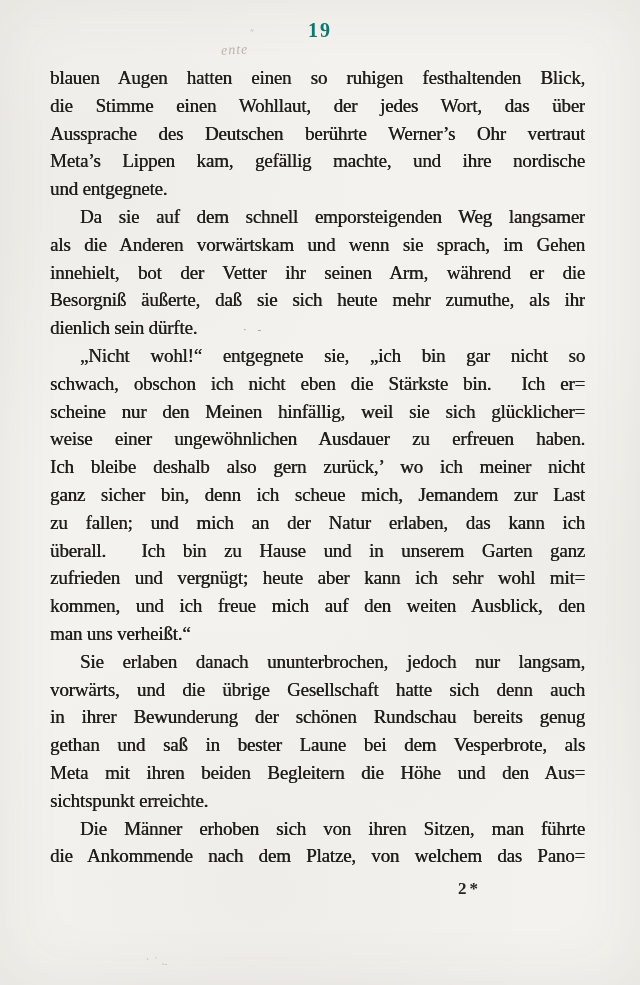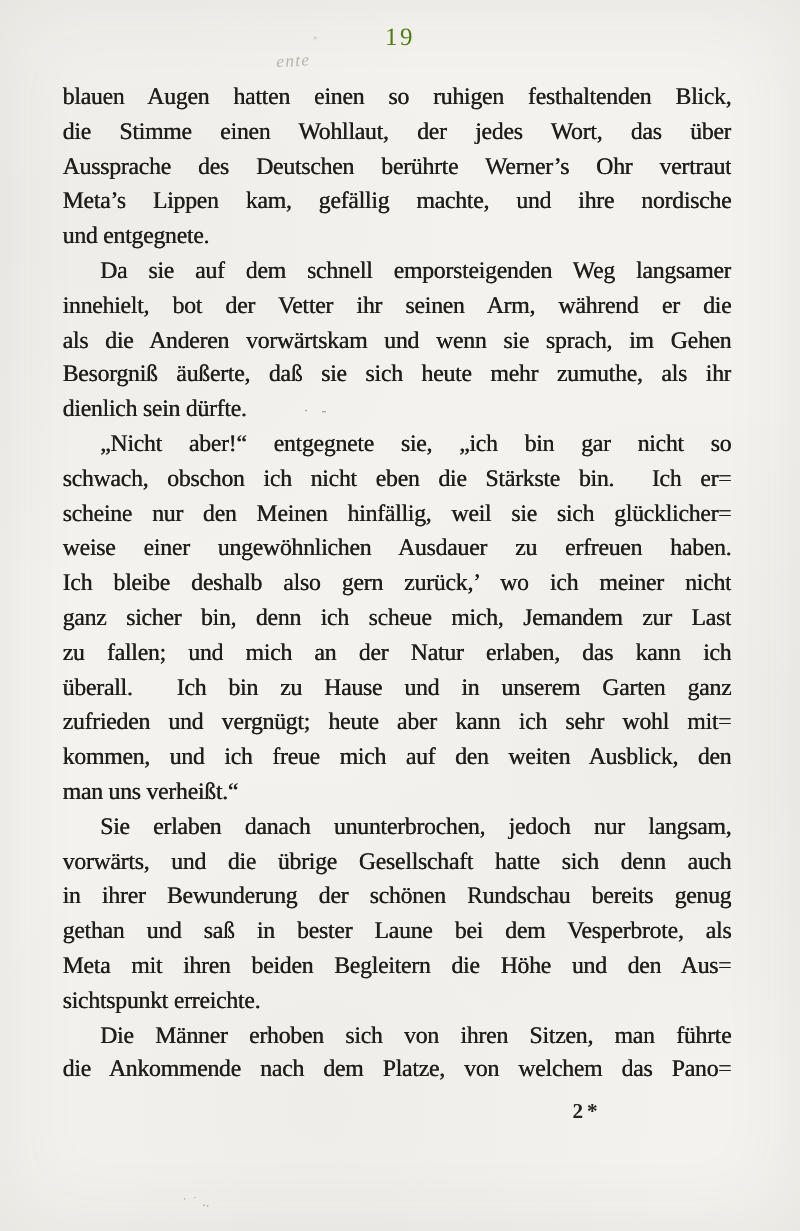--- a/index.html
+++ b/index.html
@@ -24,23 +24,23 @@
       radial-gradient(circle at 12% 18%, rgba(90,84,70,0.035), transparent 30%),
       radial-gradient(circle at 85% 60%, rgba(90,84,70,0.03), transparent 35%),
       radial-gradient(circle at 40% 90%, rgba(90,84,70,0.03), transparent 30%);
     pointer-events: none;
   }
   .page-number {
     position: absolute;
     top: 19px; left: 0; right: 0;
     text-align: center;
     font-size: 20px;
-    font-weight: 400;
+    font-weight: 700;
     letter-spacing: 2px;
-    color: #4d7c0f;
+    color: #0f766e;
   }
   .pencil-mark {
     position: absolute;
     top: 42px; left: 221px;
     font-size: 14px;
     font-style: italic;
     color: #b9b5ab;
     transform: rotate(-3deg);
     letter-spacing: 1px;
   }
@@ -110,27 +110,27 @@
   <div class="text-block">
       <div class="paragraph">
         <div class="line">blauen Augen hatten einen so ruhigen festhaltenden Blick,</div>
         <div class="line">die Stimme einen Wohllaut, der jedes Wort, das über</div>
         <div class="line">Aussprache des Deutschen berührte Werner’s Ohr vertraut</div>
         <div class="line">Meta’s Lippen kam, gefällig machte, und ihre nordische</div>
         <div class="line endline">und entgegnete.</div>
       </div>
       <div class="paragraph">
         <div class="line indent">Da sie auf dem schnell emporsteigenden Weg langsamer</div>
+        <div class="line">als die Anderen vorwärtskam und wenn sie sprach, im Gehen</div>
         <div class="line">innehielt, bot der Vetter ihr seinen Arm, während er die</div>
-        <div class="line">als die Anderen vorwärtskam und wenn sie sprach, im Gehen</div>
         <div class="line">Besorgniß äußerte, daß sie sich heute mehr zumuthe, als ihr</div>
         <div class="line endline">dienlich sein dürfte.</div>
       </div>
       <div class="paragraph">
-        <div class="line indent">„Nicht aber!“ entgegnete sie, „ich bin gar nicht so</div>
+        <div class="line indent">„Nicht wohl!“ entgegnete sie, „ich bin gar nicht so</div>
         <div class="line">schwach, obschon ich nicht eben die Stärkste bin.&nbsp; Ich er=</div>
         <div class="line">scheine nur den Meinen hinfällig, weil sie sich glücklicher=</div>
         <div class="line">weise einer ungewöhnlichen Ausdauer zu erfreuen haben.</div>
         <div class="line">Ich bleibe deshalb also gern zurück,’ wo ich meiner nicht</div>
         <div class="line">ganz sicher bin, denn ich scheue mich, Jemandem zur Last</div>
         <div class="line">zu fallen; und mich an der Natur erlaben, das kann ich</div>
         <div class="line">überall.&nbsp; Ich bin zu Hause und in unserem Garten ganz</div>
         <div class="line">zufrieden und vergnügt; heute aber kann ich sehr wohl mit=</div>
         <div class="line">kommen, und ich freue mich auf den weiten Ausblick, den</div>
         <div class="line endline">man uns verheißt.“</div>

